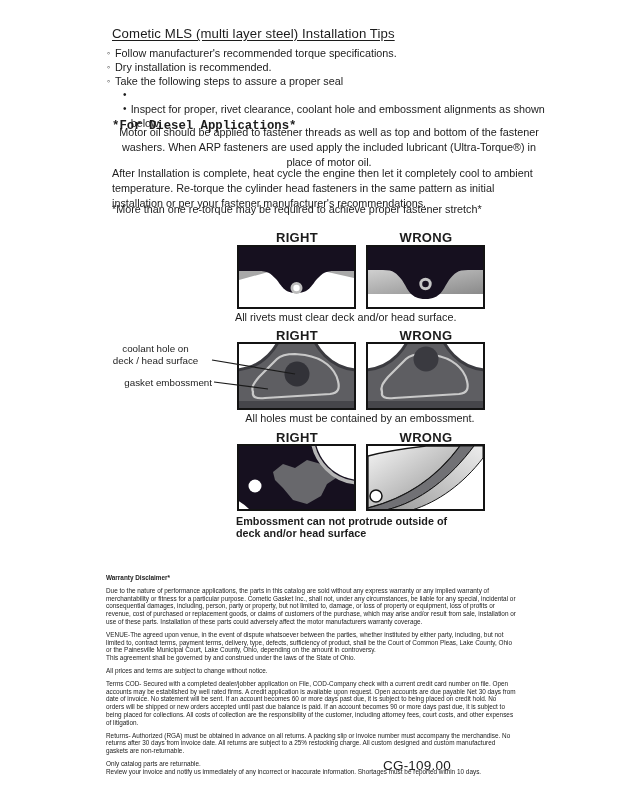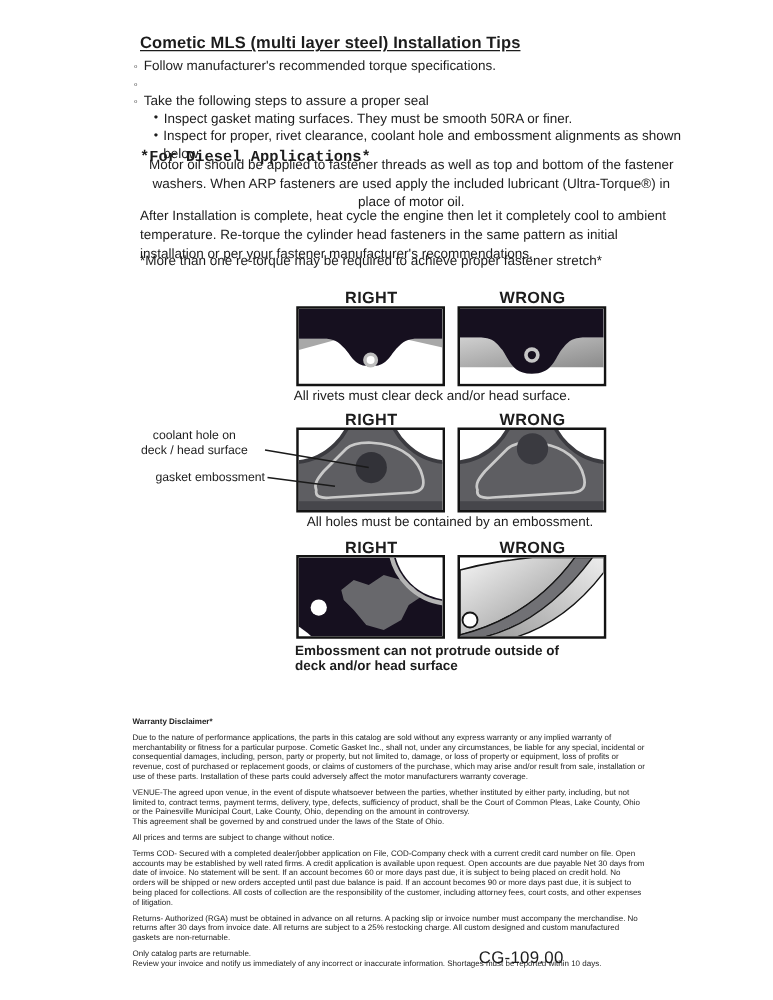--- a/index.html
+++ b/index.html
@@ -4,21 +4,21 @@
 <style>
   html,body{margin:0;padding:0;}
   body{
     width:618px;height:800px;background:#ffffff;position:relative;
     font-family:"Liberation Sans","DejaVu Sans",sans-serif;color:#1c1c1c;
     -webkit-font-smoothing:antialiased;
   }
   .abs{position:absolute;}
   
   .title{
-    left:112px;top:26px;font-size:13.2px;font-weight:bold;
+    left:112px;top:26px;font-size:13.2px;font-weight:normal;
     text-decoration:underline;text-underline-offset:2px;letter-spacing:.1px;
   }
   
   .bullets{left:107px;top:46px;width:450px;font-size:10.8px;}
   .brow{display:flex;height:14px;line-height:14px;}
   .brow .mark{width:8px;font-size:9px;}
   .brow.sub{padding-left:16px;}
   .brow.sub .mark{width:8px;font-size:10px;}
   
   .diesel-h{left:112px;top:119px;font-size:12.3px;font-weight:bold;font-family:Liberation Mono, monospace;}
@@ -64,28 +64,28 @@
 
   <div class="abs title">Cometic MLS (multi layer steel) Installation Tips</div>
 
   <div class="abs bullets">
     <div class="brow">
       <span class="mark">◦</span>
       <span>Follow manufacturer's recommended torque specifications.</span>
     </div>
     <div class="brow">
       <span class="mark">◦</span>
+      <span>Dry installation is recommended.</span>
     </div>
     <div class="brow">
       <span class="mark">◦</span>
       <span>Take the following steps to assure a proper seal</span>
     </div>
     <div class="brow sub">
       <span class="mark">•</span>
-      <span>Inspect gasket mating surfaces.  They must be smooth 50RA or finer.</span>
     </div>
     <div class="brow sub">
       <span class="mark">•</span>
       <span>Inspect for proper, rivet clearance, coolant hole and embossment alignments as shown below.</span>
     </div>
   </div>
 
   <div class="abs diesel-h">*For Diesel Applications*</div>
   <p class="abs body-p p1">Motor oil should be applied to fastener threads as well as top and bottom of the fastener washers. When ARP fasteners are used apply the included lubricant (Ultra-Torque®) in place of motor oil.</p>
   <p class="abs body-p p2">After Installation is complete, heat cycle the engine then let it completely cool to ambient temperature. Re-torque the cylinder head fasteners in the same pattern as initial installation or per your fastener manufacturer's recommendations.</p>

